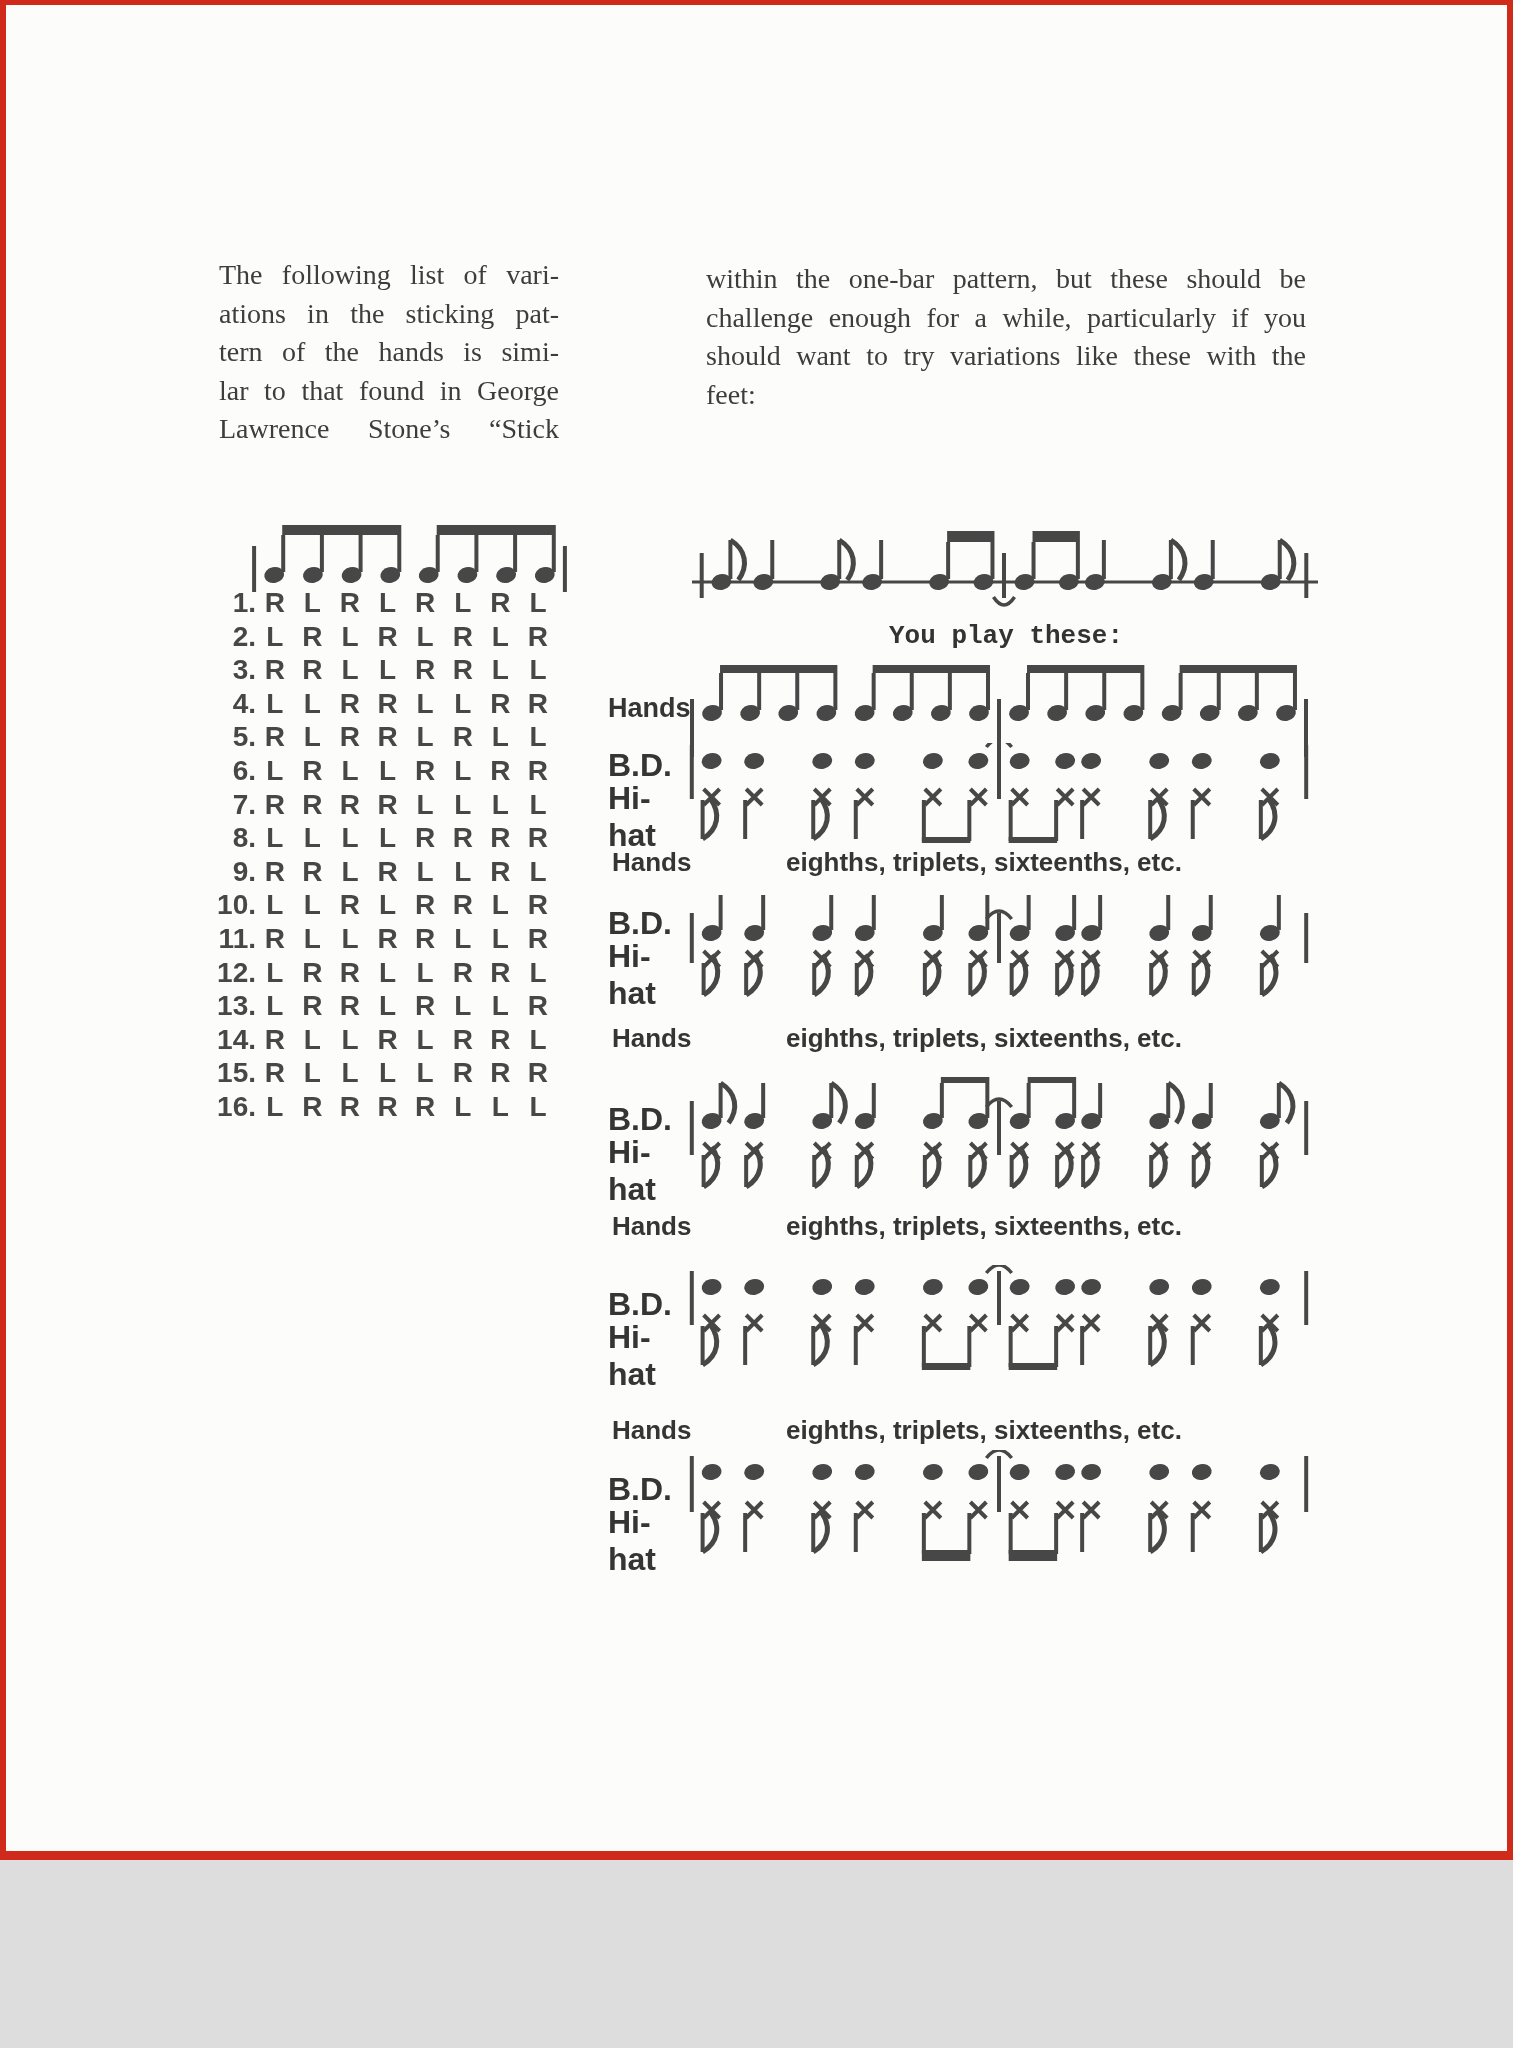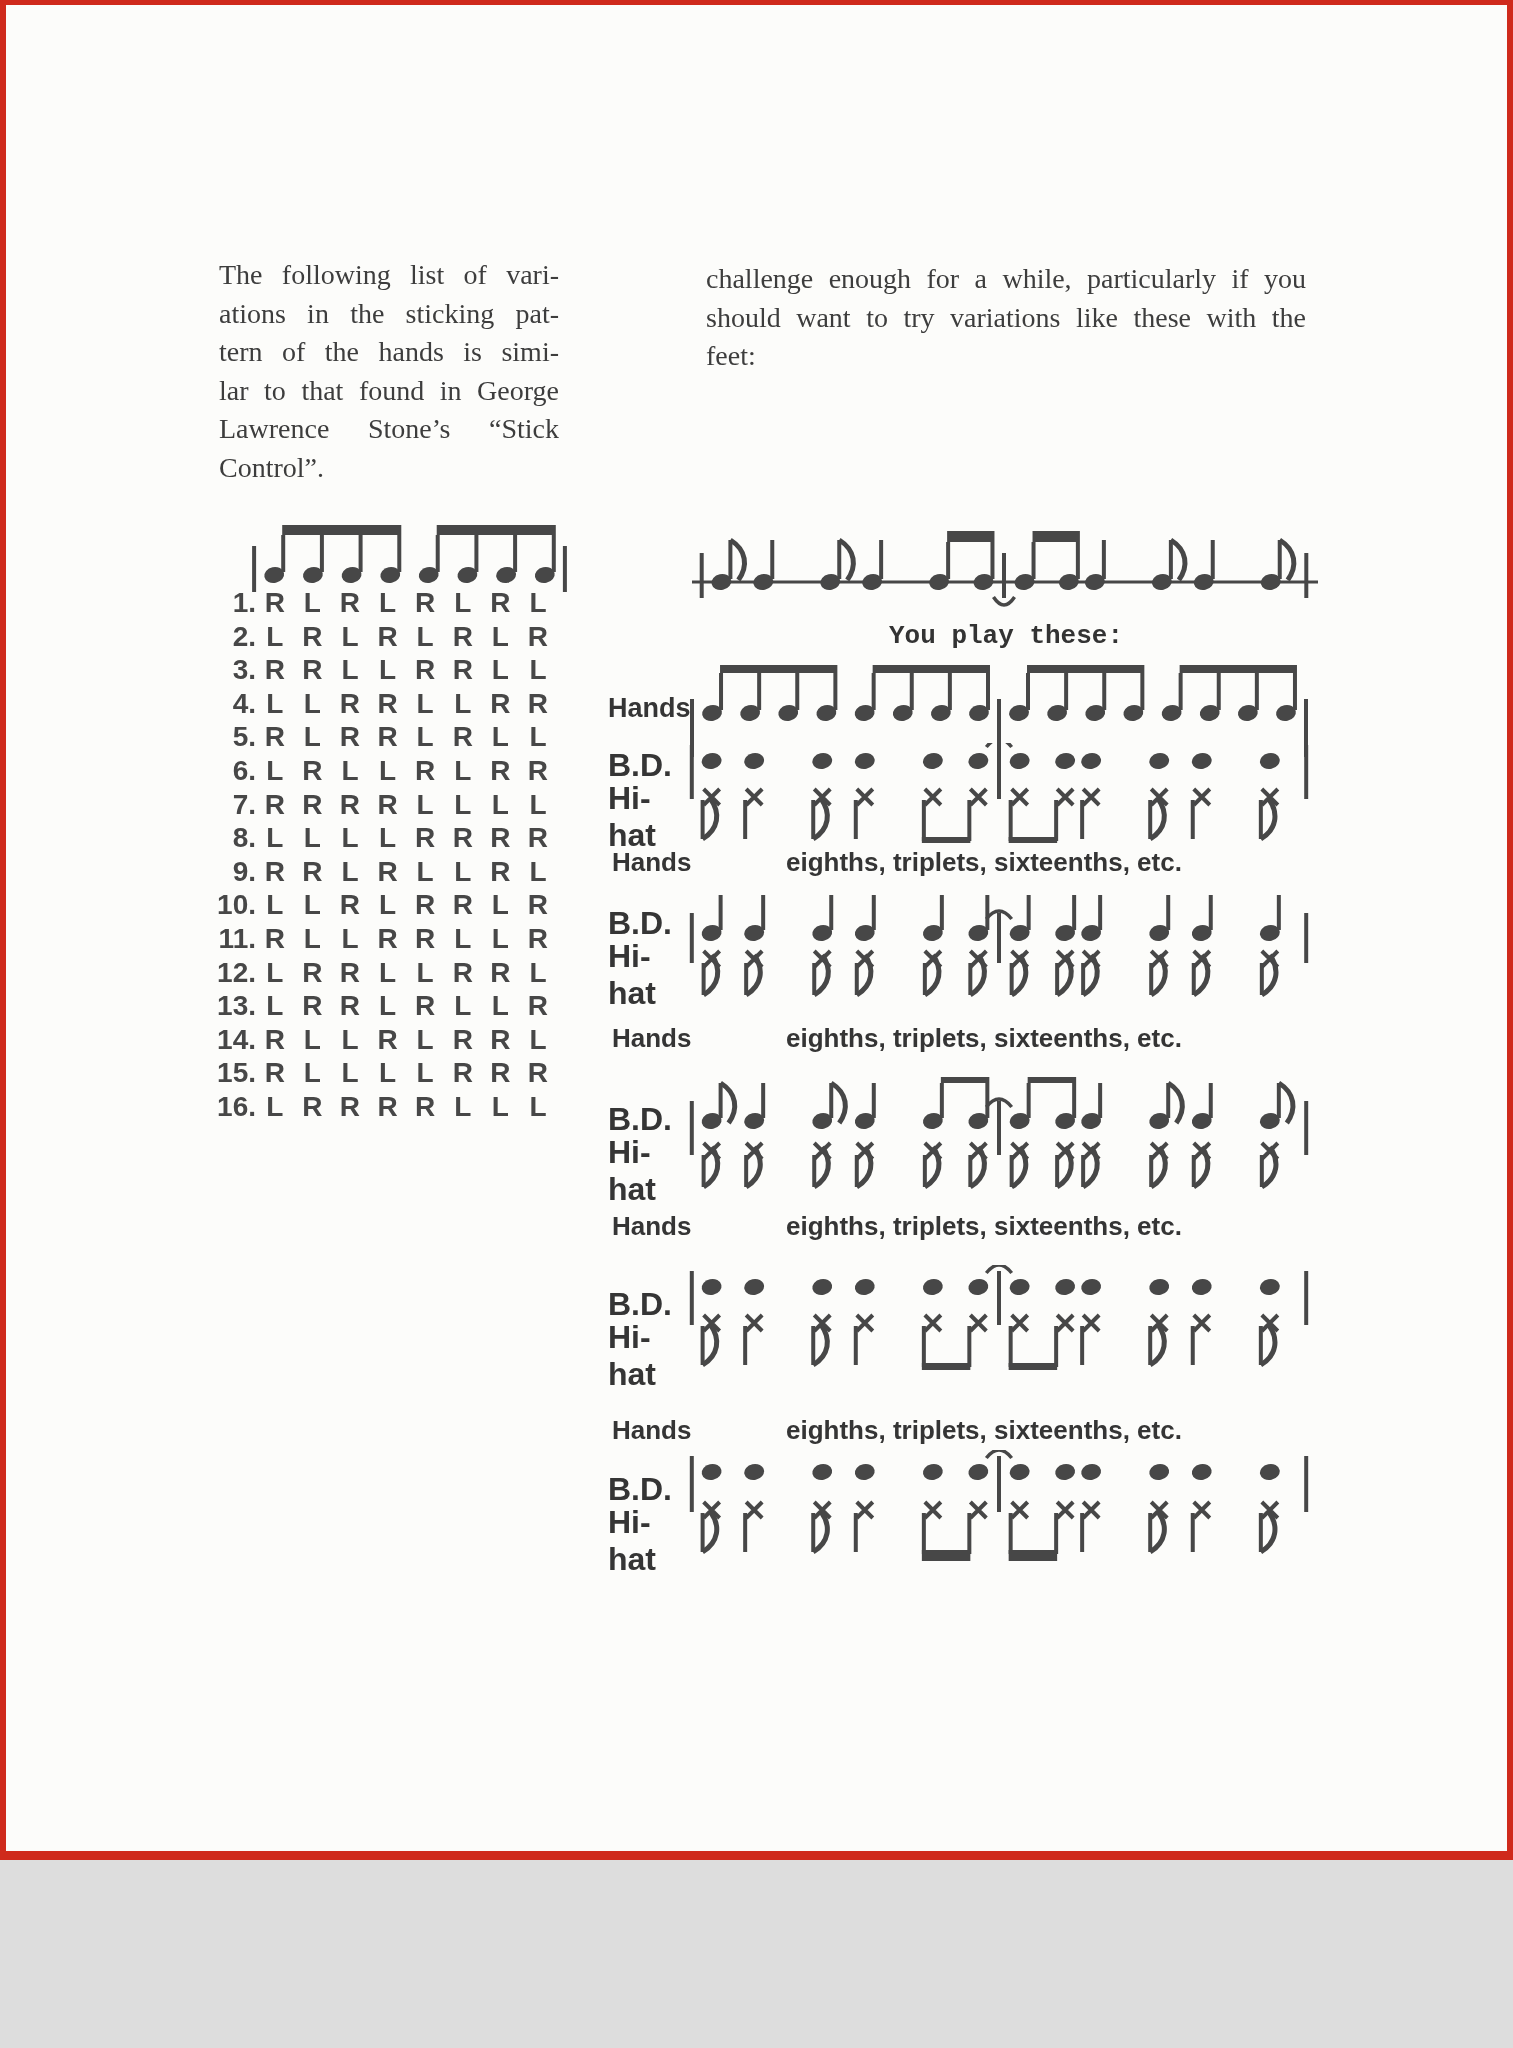--- a/index.html
+++ b/index.html
@@ -32,21 +32,20 @@
 <body>
 
 <div class="page">
 
   <div class="para" style="left:213px;top:251px;width:340px;">
       <div class="ln">The following list of vari-</div>
       <div class="ln">ations in the sticking pat-</div>
       <div class="ln">tern of the hands is simi-</div>
       <div class="ln">lar to that found in George</div>
       <div class="ln">Lawrence Stone’s “Stick</div>
-      <div class="ln last">Control”.</div>
     </div>
 
   <div class="staff" style="left:238px;top:520px;width:333px;height:78px;">
       <svg width="333" height="78" viewBox="0 0 333 78">
         <g fill="#474747">
           <line x1="10.103825136612022" x2="10.103825136612022" y1="21" y2="67" stroke="#474747" stroke-width="4"></line>
           <ellipse cx="30.207650273224044" cy="50" rx="10" ry="8" transform="rotate(-12 30.207650273224044 50)"></ellipse>
           <line x1="39.20765027322405" x2="39.20765027322405" y1="47" y2="10" stroke="#474747" stroke-width="4"></line>
           <ellipse cx="68.89981785063752" cy="50" rx="10" ry="8" transform="rotate(-12 68.89981785063752 50)"></ellipse>
           <line x1="77.89981785063752" x2="77.89981785063752" y1="47" y2="10" stroke="#474747" stroke-width="4"></line>
@@ -242,20 +241,21 @@
         <span class="lcell">R</span>
         <span class="lcell">R</span>
         <span class="lcell">R</span>
         <span class="lcell">L</span>
         <span class="lcell">L</span>
         <span class="lcell">L</span>
       </div>
     </div>
 
   <div class="para" style="left:700px;top:255px;width:600px;">
+      <div class="ln">within the one-bar pattern, but these should be</div>
       <div class="ln">challenge enough for a while, particularly if you</div>
       <div class="ln">should want to try variations like these with the</div>
       <div class="ln last">feet:</div>
     </div>
 
 
   <div class="staff" style="left:686px;top:505px;width:626px;height:105px;">
       <svg width="626" height="105" viewBox="0 0 626 105">
         <g fill="#474747">
           <rect x="0" y="70.5" width="626" height="3"></rect>

